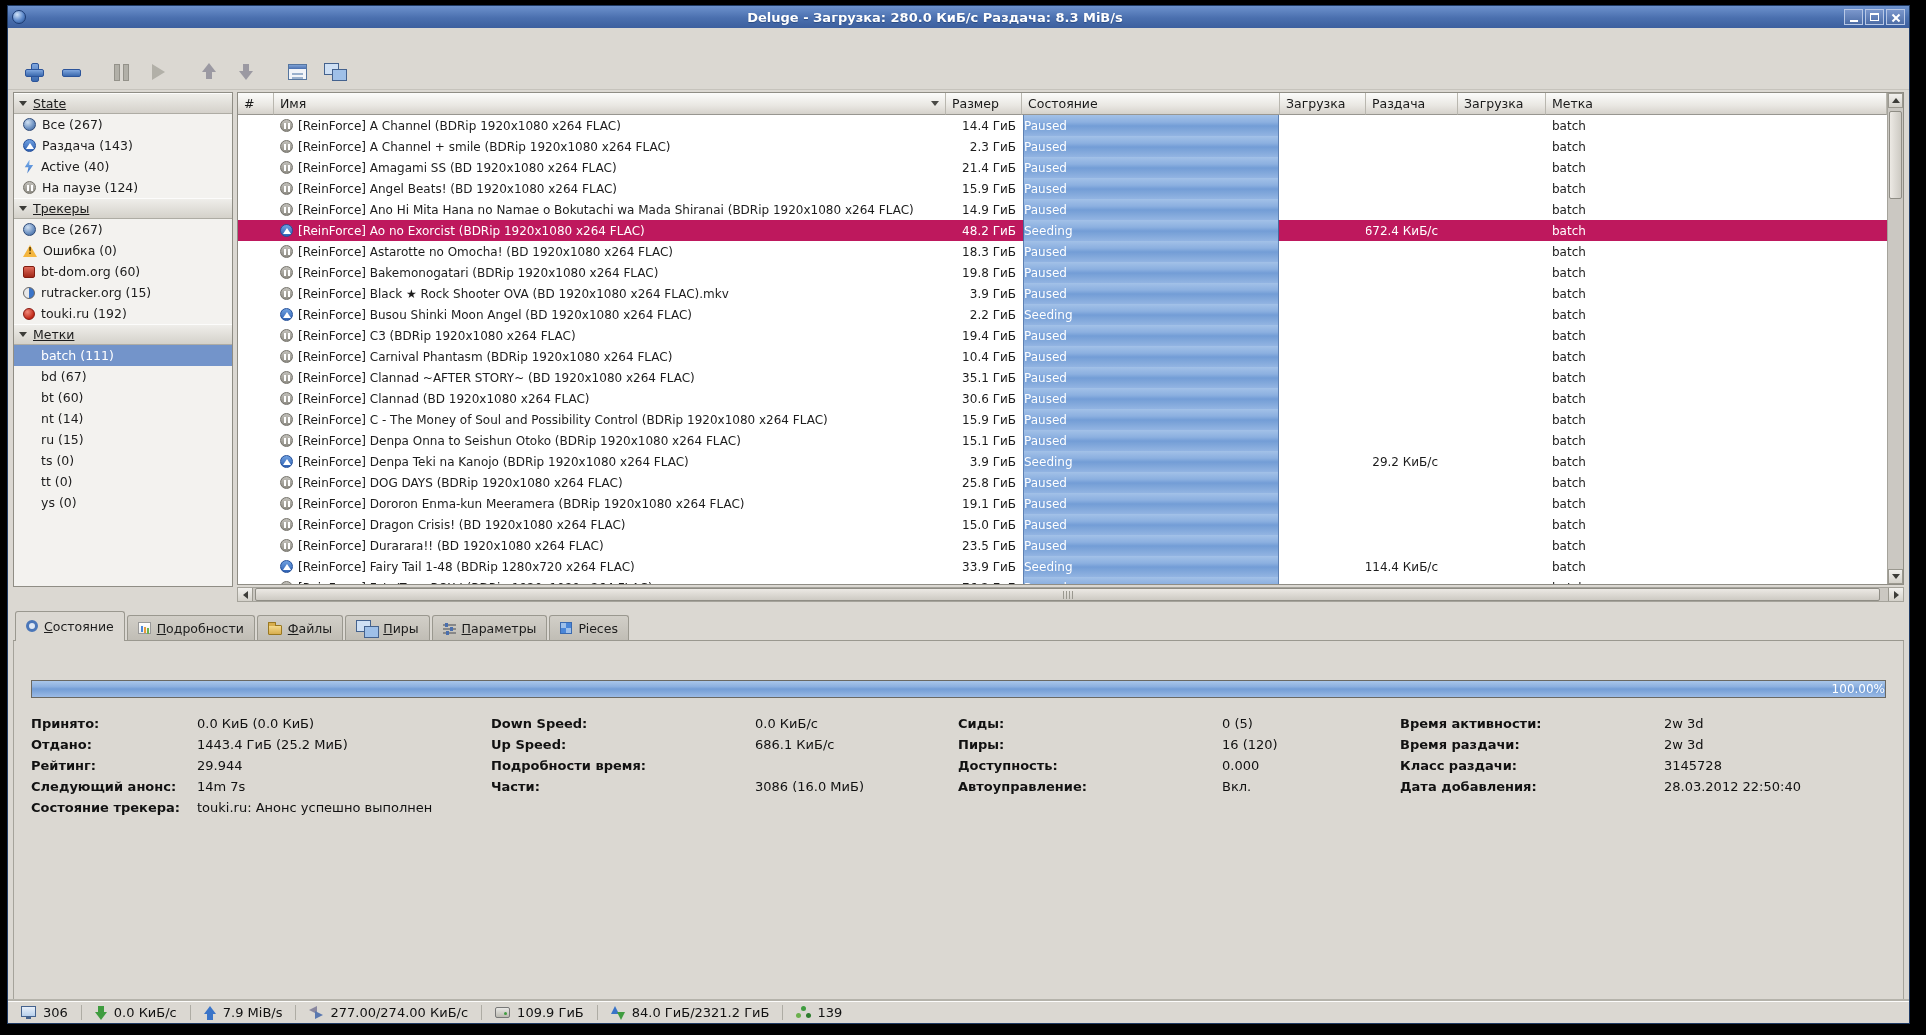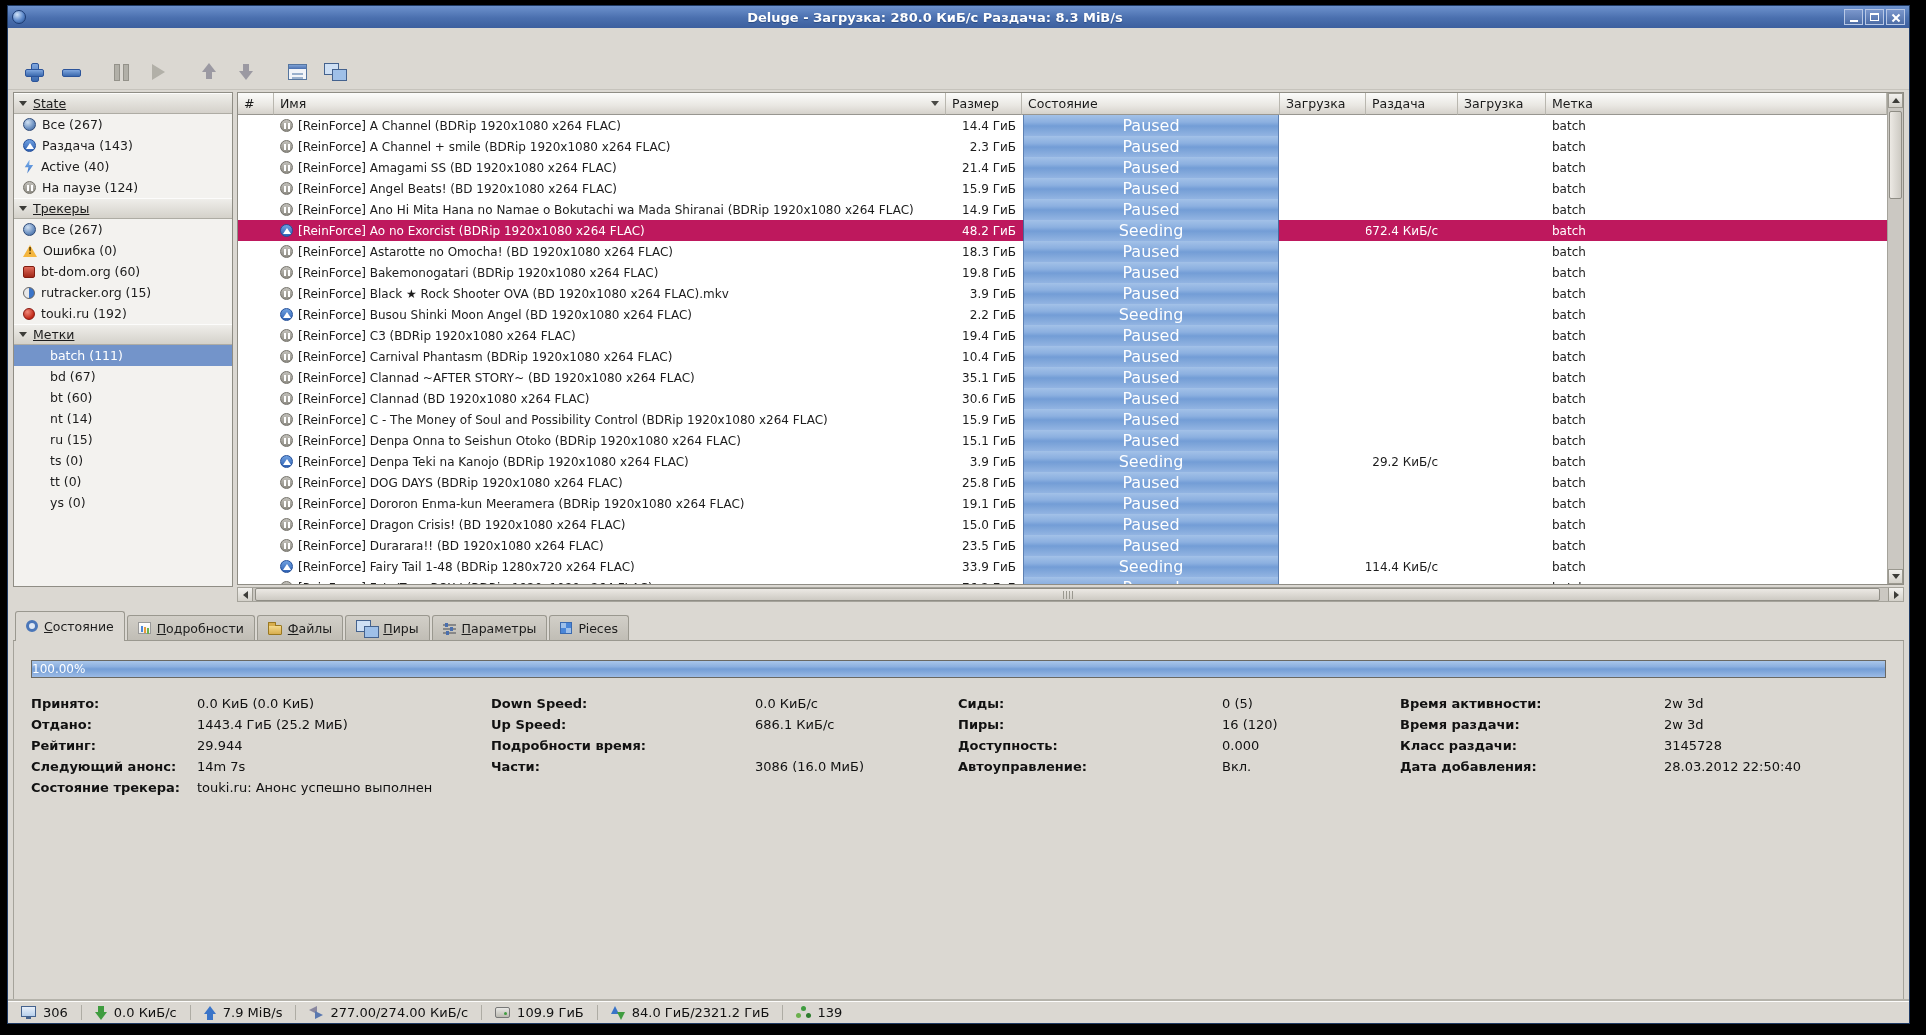--- a/index.html
+++ b/index.html
@@ -102,41 +102,41 @@
   [data-icon="dht-nodes-icon"]{position:relative;width:14px;height:13px;}
   [data-icon="dht-nodes-icon"]::before{content:"";position:absolute;left:5px;top:0;width:5px;height:5px;border-radius:50%;background:#3f9c3f;box-shadow:-5px 7px 0 #6ab04c,5px 7px 0 #2e7c2e;}
 
   
   .main{height:512px;flex:none;display:flex;gap:4px;padding:2px 5px 0 5px;min-height:0;}
   .left-pane{width:220px;flex:none;display:flex;flex-direction:column;}
   .sidebar{height:495px;border:1px solid #8f8d85;background:#f3f2ef;overflow:hidden;font-size:12.5px;color:#1c1c1c;}
   .sb-header{height:21px;display:flex;align-items:center;gap:6px;padding:0 5px;background:linear-gradient(#efeeea,#d4d1ca);border-top:1px solid #fcfcfb;border-bottom:1px solid #aeaca4;text-decoration:underline;}
   .sb-expander{width:0;height:0;border-left:4px solid transparent;border-right:4px solid transparent;border-top:5px solid #3c3c38;flex:none;}
   .sb-item{height:21px;display:flex;align-items:center;gap:6px;padding-left:9px;white-space:nowrap;overflow:hidden;}
-  .sb-item.no-icon{padding-left:36px;}
+  .sb-item.no-icon{padding-left:27px;}
   .sb-item.selected{background:#7394ca;color:#fff;}
 
   
   .right-pane{flex:1;display:flex;flex-direction:column;min-width:0;}
   .table-wrap{flex:1;display:flex;border:1px solid #8f8d85;background:#fff;min-height:0;}
   .tcols{flex:1;display:flex;flex-direction:column;min-width:0;overflow:hidden;}
   .thead,.trow{display:grid;grid-template-columns:36px 672px 76px 258px 86px 92px 88px minmax(0,1fr);}
   .thead{height:22px;flex:none;}
   .th{background:linear-gradient(#fcfcfb,#e9e7e2 60%,#d5d2cb);border-right:1px solid #b9b7af;border-bottom:1px solid #989690;display:flex;align-items:center;padding:0 6px;font-size:12.5px;color:#1a1a1a;white-space:nowrap;overflow:hidden;}
   .sort-arrow{display:none;width:0;height:0;border-left:4px solid transparent;border-right:4px solid transparent;border-top:5px solid #4a4a46;margin-left:auto;}
   .th.sorted .sort-arrow{display:block;}
   .trows{flex:1;overflow:hidden;}
   .trow{height:21px;align-items:center;font-size:12px;color:#1c1c1c;}
   .trow.selected{background:#be185d;color:#fff;}
   .cell{padding:0 6px;white-space:nowrap;overflow:hidden;height:100%;display:flex;align-items:center;}
   .cell-name{gap:5px;}
   .cell-right{justify-content:flex-end;}
   .cell-up{padding-right:20px;}
   .cell-state{padding:1px 1px;}
-  .statebar{width:100%;height:28px;border:1px solid #5d80b2;background:linear-gradient(180deg,#a9c6ea 0%,#8cb0e0 35%,#739dd6 50%,#7fa6da 65%,#9cbbe6 100%);display:flex;align-items:center;justify-content:center;color:#fff;font-size:16px;}
+  .statebar{width:100%;height:28px;border:1px solid #5d80b2;background:linear-gradient(180deg,#a9c6ea 0%,#8cb0e0 35%,#739dd6 50%,#7fa6da 65%,#9cbbe6 100%);display:flex;align-items:center;justify-content:flex-start;color:#fff;font-size:12px;}
   .trow.selected .statebar{border-color:#46699c;}
 
   
   .vscroll{width:16px;flex:none;background:#cbc8c2;border-left:1px solid #a5a39b;display:flex;flex-direction:column;}
   .sc-btn{height:15px;flex:none;background:linear-gradient(#f2f1ee,#d4d1ca);border:1px solid #9a988f;display:flex;align-items:center;justify-content:center;}
   .vtrack{flex:1;position:relative;}
   .vthumb{position:absolute;left:1px;right:1px;top:3px;height:88px;background:linear-gradient(90deg,#ece9e4,#cdcac3);border:1px solid #8f8d85;border-radius:2px;}
   .tri-up{width:0;height:0;border-left:4px solid transparent;border-right:4px solid transparent;border-bottom:5px solid #3c3c38;}
   .tri-down{width:0;height:0;border-left:4px solid transparent;border-right:4px solid transparent;border-top:5px solid #3c3c38;}
   .tri-left{width:0;height:0;border-top:4px solid transparent;border-bottom:4px solid transparent;border-right:5px solid #3c3c38;}
@@ -152,21 +152,21 @@
   .tabbar{margin:10px 5px 0 5px;height:29px;flex:none;display:flex;align-items:flex-end;gap:2px;border-bottom:1px solid #9a988f;padding-left:2px;}
   .tab{display:flex;align-items:center;gap:6px;padding:0 10px;height:25px;font-size:12.5px;color:#1c1c1c;background:linear-gradient(#d2cfc8,#c0bdb5);border:1px solid #9a988f;border-bottom:none;border-radius:3px 3px 0 0;position:relative;}
   .tab.active{height:29px;background:#dbd8d2;}
   .tab.active::after{content:"";position:absolute;left:0;right:0;bottom:-1px;height:2px;background:#dbd8d2;}
   .tab-label{display:inline-block;white-space:nowrap;}
   .tab .tab-label::first-letter{text-decoration:underline;}
   .tab.no-mn .tab-label::first-letter{text-decoration:none;}
 
   
   .status-panel{flex:1;margin:0 5px;border:1px solid #a5a39b;border-top:none;background:#dbd8d2;padding:19px 17px 0 17px;overflow:hidden;min-height:0;}
-  .panel-progress{height:18px;border:1px solid #6a6862;background:linear-gradient(180deg,#a9c6ea 0%,#8cb0e0 35%,#739dd6 50%,#7fa6da 65%,#9cbbe6 100%);display:flex;align-items:center;justify-content:flex-start;color:#fff;font-size:12px;}
+  .panel-progress{height:18px;border:1px solid #6a6862;background:linear-gradient(180deg,#a9c6ea 0%,#8cb0e0 35%,#739dd6 50%,#7fa6da 65%,#9cbbe6 100%);display:flex;align-items:center;justify-content:flex-end;color:#fff;font-size:12px;margin-top:20px;}
   .st-fields{display:grid;grid-template-columns:460px 467px 442px 1fr;margin-top:15px;}
   .st-col{display:flex;flex-direction:column;}
   .st-field{display:flex;height:21px;align-items:center;font-size:13px;color:#111;white-space:nowrap;}
   .st-label{font-weight:bold;flex:none;}
   .st-col:nth-child(1) .st-label{width:166px;}
   .st-col:nth-child(2) .st-label,.st-col:nth-child(3) .st-label,.st-col:nth-child(4) .st-label{width:264px;}
 
   
   .statusbar{height:22px;flex:none;background:#dbd8d2;border-top:1px solid #fcfcfb;box-shadow:0 -2px 0 #b5b3ab;display:flex;align-items:center;padding:0 9px;font-size:13px;color:#111;}
   .sbar-item{display:flex;align-items:center;gap:7px;padding:0 13px;}

